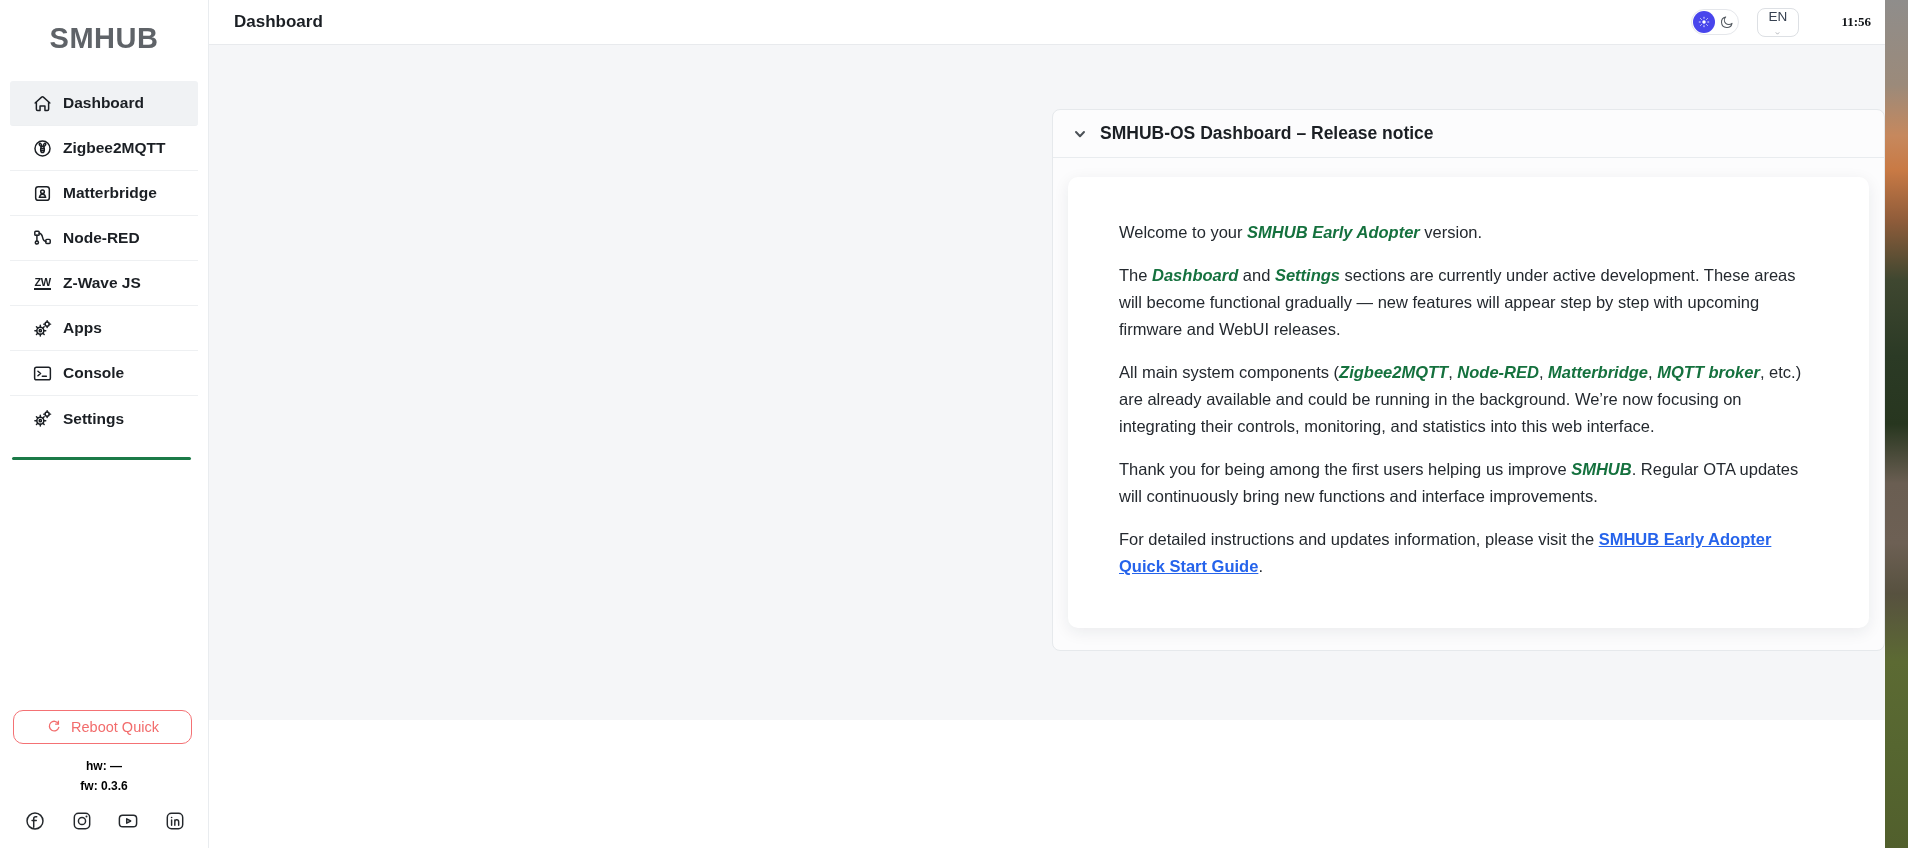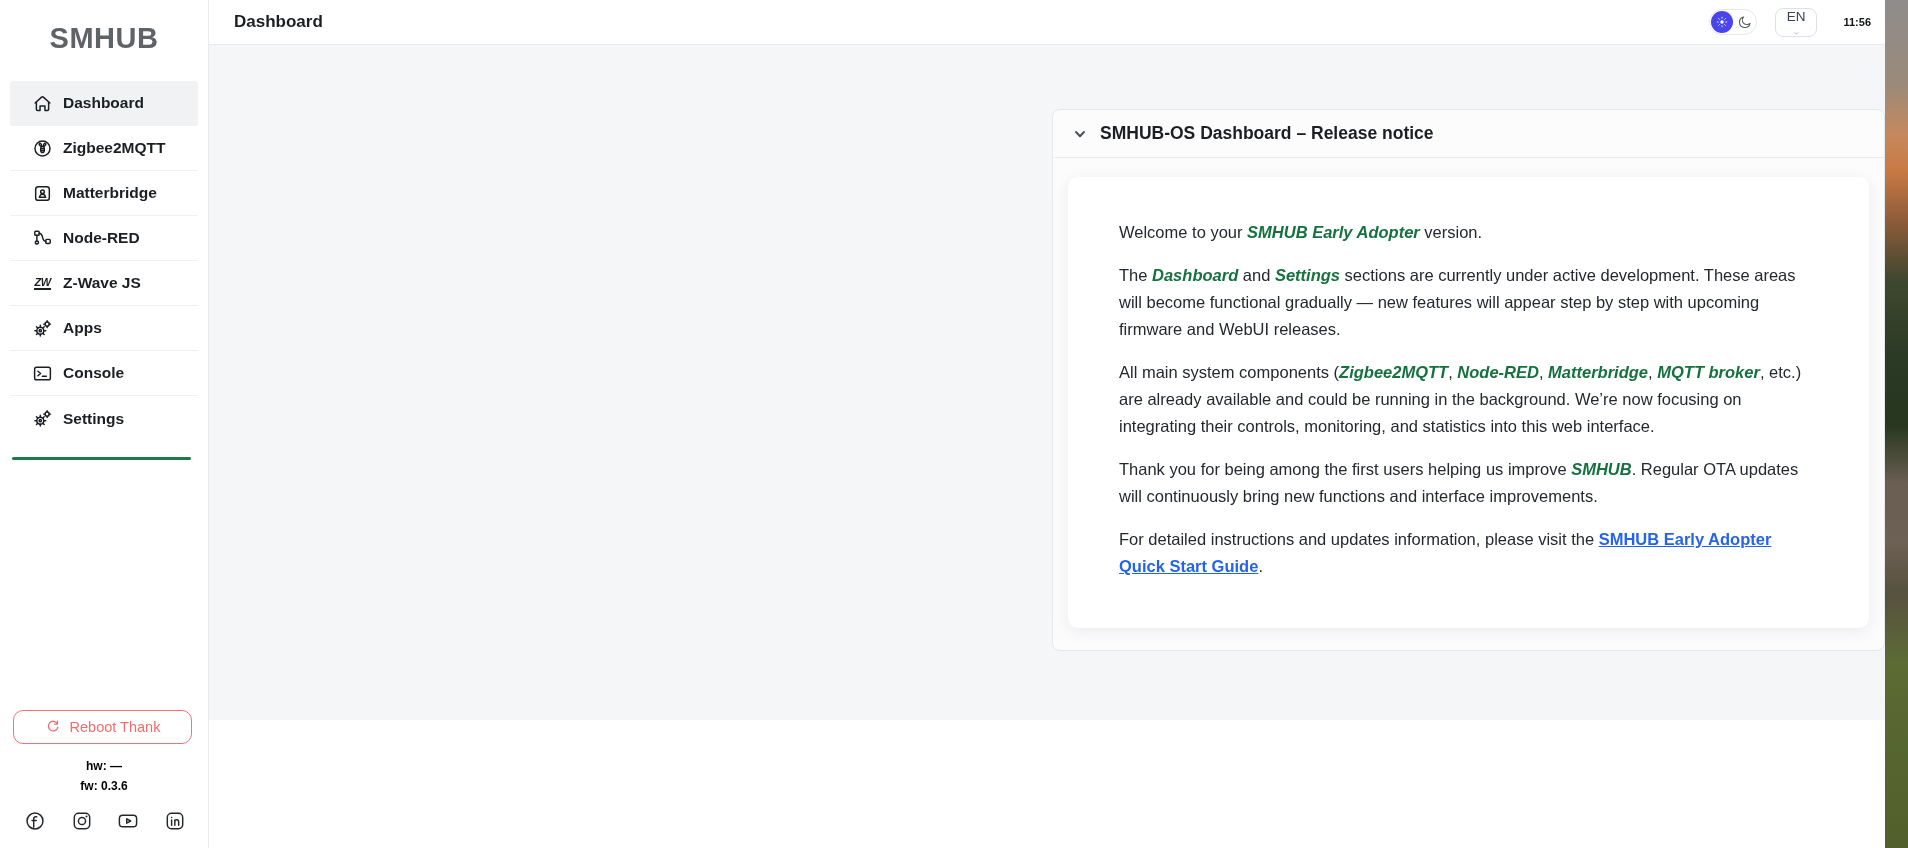--- a/index.html
+++ b/index.html
@@ -11,21 +11,21 @@
   .sidebar { width:209px; height:848px; background:#fff; border-right:1px solid #e9ecef;
              display:flex; flex-direction:column; flex:none; }
   .logo { text-align:center; padding:22px 0 26px 0; font-size:29px; font-weight:bold;
           color:#5f6368; letter-spacing:.5px; }
   .nav { display:flex; flex-direction:column; }
   .nav-item { display:flex; align-items:center; gap:10px; height:45px; padding:0 0 0 22px;
               margin:0 10px; border-bottom:1px solid #eef0f2; cursor:pointer; }
   .nav-item:last-child { border-bottom:none; }
   .nav-item.active { background:#f0f2f4; border-radius:3px; border-bottom:1px solid #eef0f2; }
   .nav-label { font-size:15.5px; font-weight:bold; color:#1b1f24; }
-  .nav-ic { width:21px; height:21px; flex:none; color:#1b1f24; display:flex; align-items:center; justify-content:center;font-style:italic; }
+  .nav-ic { width:21px; height:21px; flex:none; color:#1b1f24; display:flex; align-items:center; justify-content:center; }
   .nav-ic svg { width:21px; height:21px; stroke:#1b1f24; fill:none; stroke-width:1.7;
                 stroke-linecap:round; stroke-linejoin:round; }
   .zw { font-size:11px; font-weight:800; letter-spacing:-.5px; border-bottom:2px solid #1b1f24; line-height:1.1; }
   .green-divider { height:3px; background:#1b7a47; margin:16px 17px 0 12px; border-radius:2px; }
   .underdev { margin-top:10px; border-bottom:none; }
   .side-spacer { flex:1; }
 
   .reboot-btn { margin:0 16px 12px 13px; height:34px; border:1px solid #f47174; border-radius:10px;
                 background:#fff; color:#f26c6c; font-size:14.5px; font-family:inherit;
                 display:flex; align-items:center; justify-content:center; gap:9px; cursor:pointer; }
@@ -49,21 +49,21 @@
                display:flex; align-items:center; justify-content:center; }
   .theme-sun svg { width:14px; height:14px; stroke:#fff; fill:#fff; stroke-width:1.5; stroke-linecap:round; }
   .theme-moon { width:20px; height:20px; margin-left:2px; display:flex; align-items:center; justify-content:center; }
   .theme-moon svg { width:17px; height:17px; stroke:#52585f; fill:none; stroke-width:1.5;
                     stroke-linecap:round; stroke-linejoin:round; }
   .lang-btn { height:29px; border:1px solid #dde0e4; border-radius:8px; background:#fff;
               display:flex; align-items:center; gap:7px; padding:0 11px; font-size:13.5px;
               color:#374151; font-family:inherit; cursor:pointer;flex-direction:column; }
   .lang-btn svg { width:11px; height:11px; stroke:#9aa0a6; fill:none; stroke-width:1.8;
                   stroke-linecap:round; stroke-linejoin:round; }
-  .clock { font-size:11px; font-weight:bold; color:#111418; margin-left:8px; }
+  .clock { font-size:13px; font-weight:bold; color:#111418; margin-left:24px;font-family:Liberation Serif, serif; }
 
   .content { height:685px; background:#f5f6f8; display:flex; justify-content:flex-end; align-items:flex-start; }
   .footer-strip { flex:1; background:#ebecee; }
 
   
   .notice-card { width:833px; margin-top:64px; background:#fcfcfd; border:1px solid #e6e9ec;
                  border-radius:8px; }
   .notice-head { height:48px; display:flex; align-items:center; gap:13px; padding:0 20px;
                  border-bottom:1px solid #e9ecef; cursor:pointer; }
   .notice-head svg { width:14px; height:14px; stroke:#4b5157; fill:none; stroke-width:2;
@@ -188,21 +188,21 @@
     <div class="green-divider"></div>
 
 
     <div class="side-spacer"></div>
 
     <button class="reboot-btn">
       <svg viewBox="0 0 24 24">
           <path d="M18.6 7.2 A7.2 7.2 0 1 0 19.2 12.6"></path>
           <path d="M18.6 3.4 V7.6 H14.4"></path>
         </svg>
-      <span>Reboot Thank</span>
+      <span>Reboot Quick</span>
     </button>
 
     <div class="dev-info">
       <div><span>hw:</span> <span>—</span></div>
       <div><span>fw:</span> <span>0.3.6</span></div>
     </div>
 
     <div class="socials">
       <span class="social">
         <svg viewBox="0 0 24 24">

